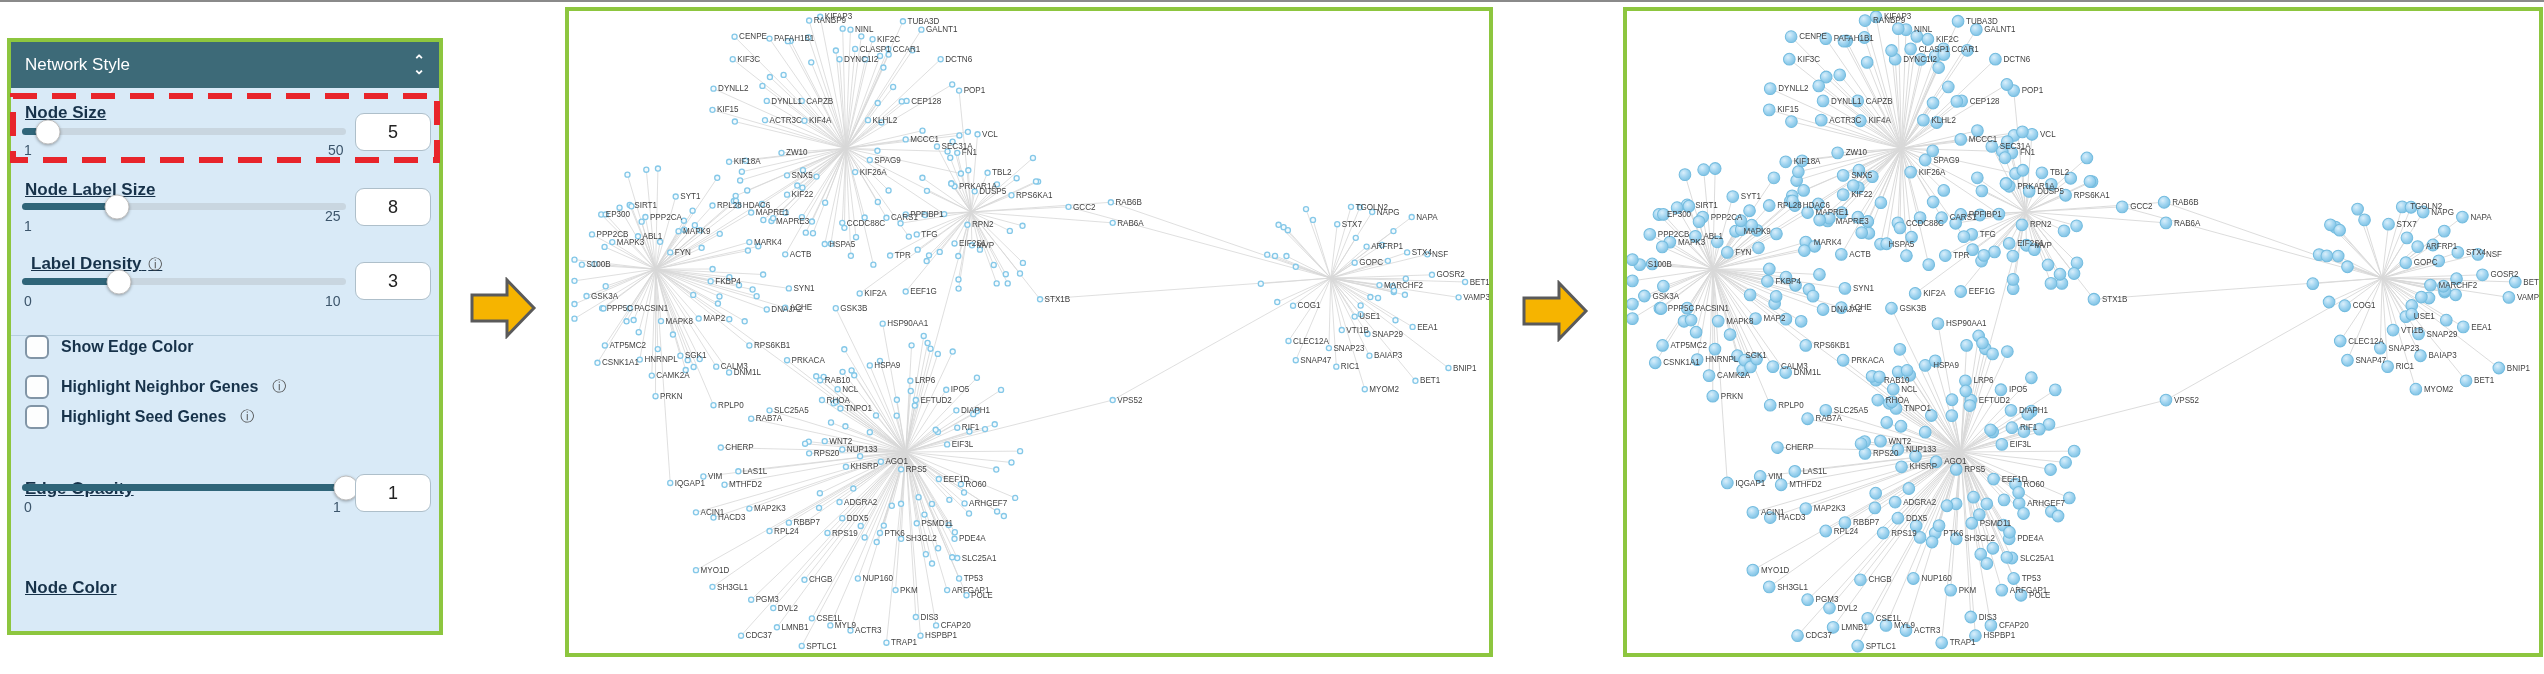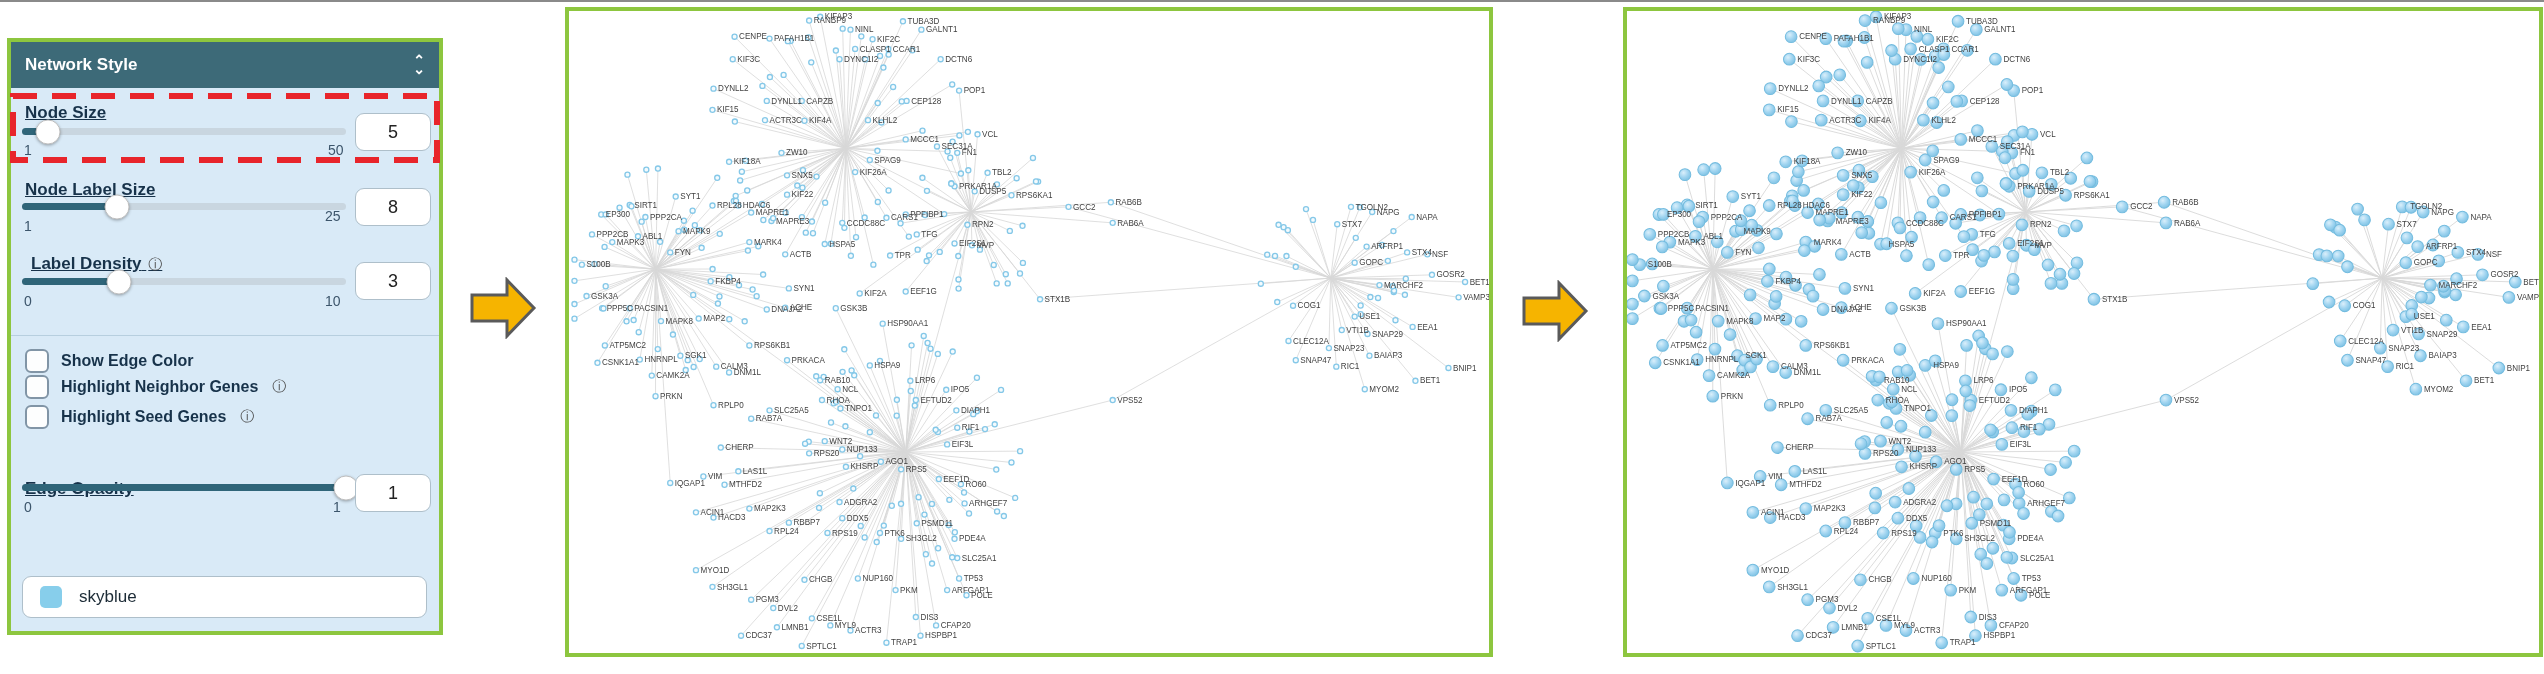--- a/index.html
+++ b/index.html
@@ -4,21 +4,21 @@
 <style>
   html,body{margin:0;padding:0;background:#fff;}
   #root{position:relative;width:2544px;height:674px;background:#fff;overflow:hidden;
         font-family:"Liberation Sans",sans-serif;}
   .topline{position:absolute;left:0;top:0;width:2544px;height:2px;background:#8a8a8a;}
 
   
   #style-panel{position:absolute;left:7px;top:38px;width:436px;height:597px;
     border:4px solid #8dc63f;background:#d9eaf7;box-sizing:border-box;}
   .sp-header{height:46px;background:#3d6a78;display:flex;align-items:center;padding:0 14px;}
-  .sp-title{color:#fff;font-size:17px;font-weight:bold;}
+  .sp-title{color:#fff;font-size:17px;font-weight:normal;}
   .sp-chev{margin-left:auto;color:#fff;display:flex;flex-direction:column;align-items:center;
     line-height:9px;font-size:14px;font-weight:bold;cursor:pointer;}
   .sp-body{position:relative;height:calc(100% - 46px);}
   .lbl{position:absolute;font-size:17px;font-weight:bold;color:#17324a;text-decoration:underline;}
   .mm{position:absolute;font-size:14px;color:#3c556b;}
   .slider{position:absolute;height:7px;background:#c9d6e0;border-radius:4px;width:324px;cursor:pointer;}
   .slider .fill{height:100%;background:#2f6579;border-radius:4px;width:30%;}
   .slider .thumb{position:absolute;top:50%;left:30%;transform:translate(-50%,-50%);
     width:23px;height:23px;background:#fff;border:1px solid #bfbfbf;border-radius:50%;
     box-shadow:0 1px 3px rgba(0,0,0,.3);cursor:pointer;}
@@ -90,21 +90,21 @@
       <div class="slider" id="sl3" style="left:11px;top:190px">
         <div class="fill" style="width: 30%;"></div>
           <div class="thumb" style="left: 30%;"></div>
       </div>
       <div class="mm" style="left:13px;top:205px">0</div>
       <div class="mm" style="left:314px;top:205px">10</div>
       <input class="val" style="left: 344px; top: 174px;" value="3">
 
       <div class="divider"></div>
 
-      <div class="cbrow" style="top:261px">
+      <div class="cbrow" style="top:247px">
         <div class="cbox"></div>
         <div class="cblabel">Show Edge Color</div>
       </div>
       <div class="cbrow" style="top:287px">
         <div class="cbox"></div>
         <div class="cblabel">Highlight Neighbor Genes</div>
         <span class="info">ⓘ</span>
       </div>
       <div class="cbrow" style="top:317px">
         <div class="cbox"></div>
@@ -115,24 +115,20 @@
       <div class="lbl" style="left:14px;top:391px">Edge Opacity</div>
       <div class="slider" id="sl4" style="left:11px;top:396px">
         <div class="fill" style="width: 100%;"></div>
           <div class="thumb" style="left: 100%;"></div>
       </div>
       <div class="mm" style="left:13px;top:411px">0</div>
       <div class="mm" style="left:322px;top:411px">1</div>
       <input class="val" style="left: 344px; top: 386px;" value="1">
 
       <div class="lbl" style="left:14px;top:490px">Node Color</div>
-      <div id="nc-box">
-        <div id="nc-swatch"></div>
-        <div id="nc-value">skyblue</div>
-      </div>
     </div>
   </div>
 
   <svg class="arrow" style="left:470px;top:277px" viewBox="0 0 67 62">
     <polygon points="2,18 37,18 37,3 64,31 37,59 37,44 2,44" fill="#f6b400" stroke="#5a5a5a" stroke-width="3"></polygon>
   </svg>
   <svg class="arrow" style="left:1522px;top:280px" viewBox="0 0 67 62">
     <polygon points="2,18 37,18 37,3 64,31 37,59 37,44 2,44" fill="#f6b400" stroke="#5a5a5a" stroke-width="3"></polygon>
   </svg>
 

